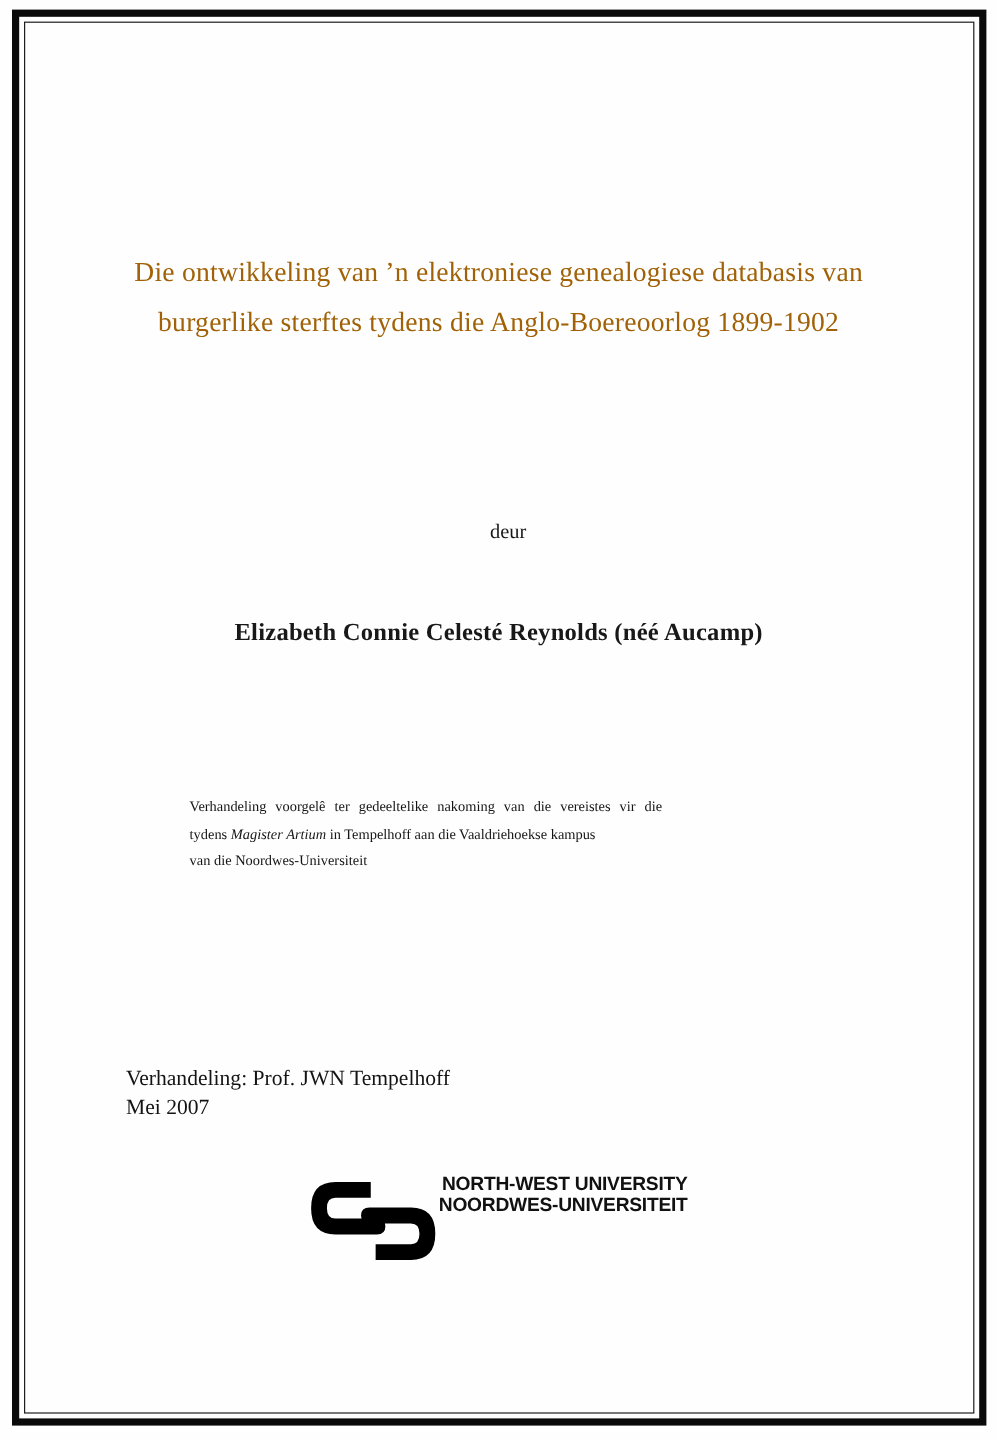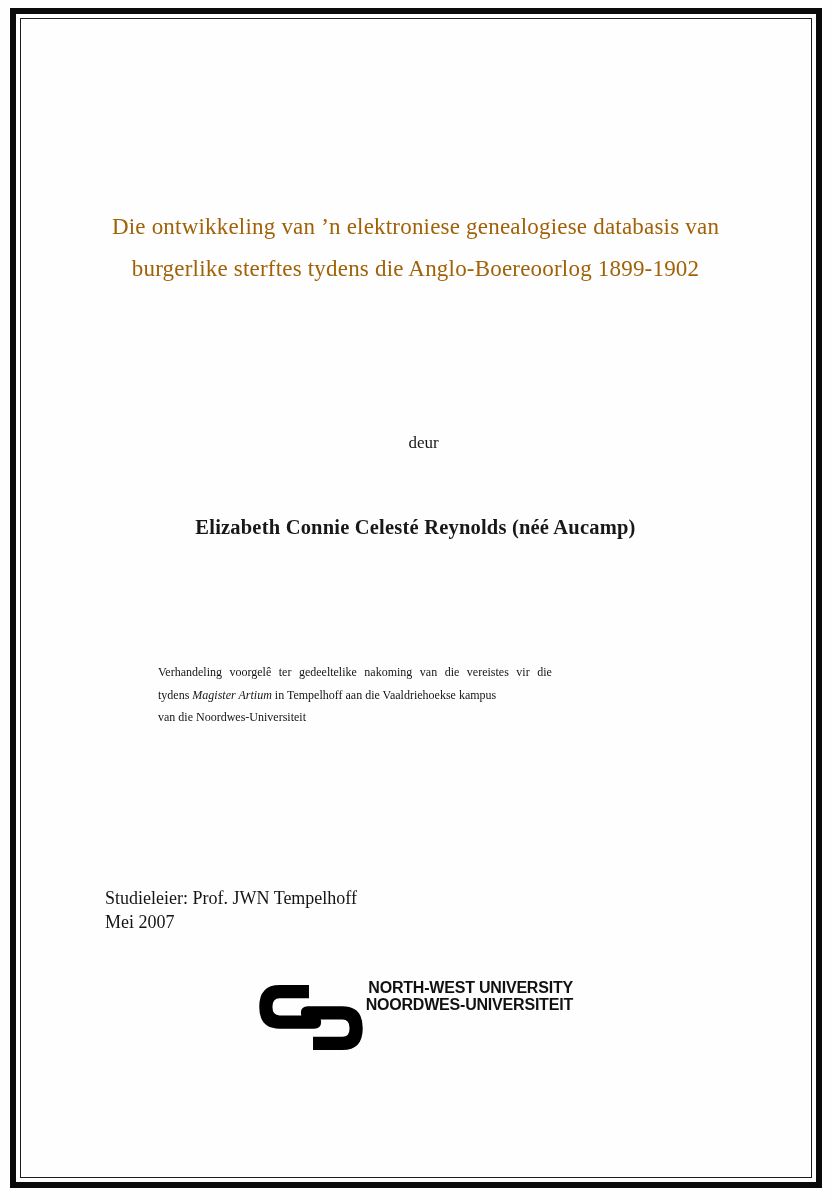--- a/index.html
+++ b/index.html
@@ -117,21 +117,21 @@
 
   <div class="author">Elizabeth Connie Celesté Reynolds (néé Aucamp)</div>
 
   <div class="statement">
     <div class="justified">Verhandeling voorgelê ter gedeeltelike nakoming van die vereistes vir die</div>
     <div><span>tydens </span><i>Magister Artium</i><span> in Tempelhoff aan die Vaaldriehoekse kampus</span></div>
     <div>van die Noordwes-Universiteit</div>
   </div>
 
   <div class="supervisor-block">
-    <div>Studieleier: Prof. JWN Tempelhoff</div>
+    <div>Verhandeling: Prof. JWN Tempelhoff</div>
     <div>Mei 2007</div>
   </div>
 
   <svg class="logo-mark" viewBox="0 0 106 68" xmlns="http://www.w3.org/2000/svg" aria-hidden="true">
     <path fill="#000000" d="M 51 2 H 22 Q 2 2 2 23.5 Q 2 45 22 45 H 56 Q 63 45 63 38.5 Q 63 32 56 32 H 22 Q 15 32 15 23.5 Q 15 15 22 15 H 51 Z"></path>
     <path fill="#000000" d="M 55 66 H 84 Q 104 66 104 44.5 Q 104 23 84 23 H 50 Q 43 23 43 29.5 Q 43 36 50 36 H 84 Q 91 36 91 44.5 Q 91 53 84 53 H 55 Z"></path>
   </svg>
 
   <div class="logo-text">
     <div>NORTH-WEST UNIVERSITY</div>

